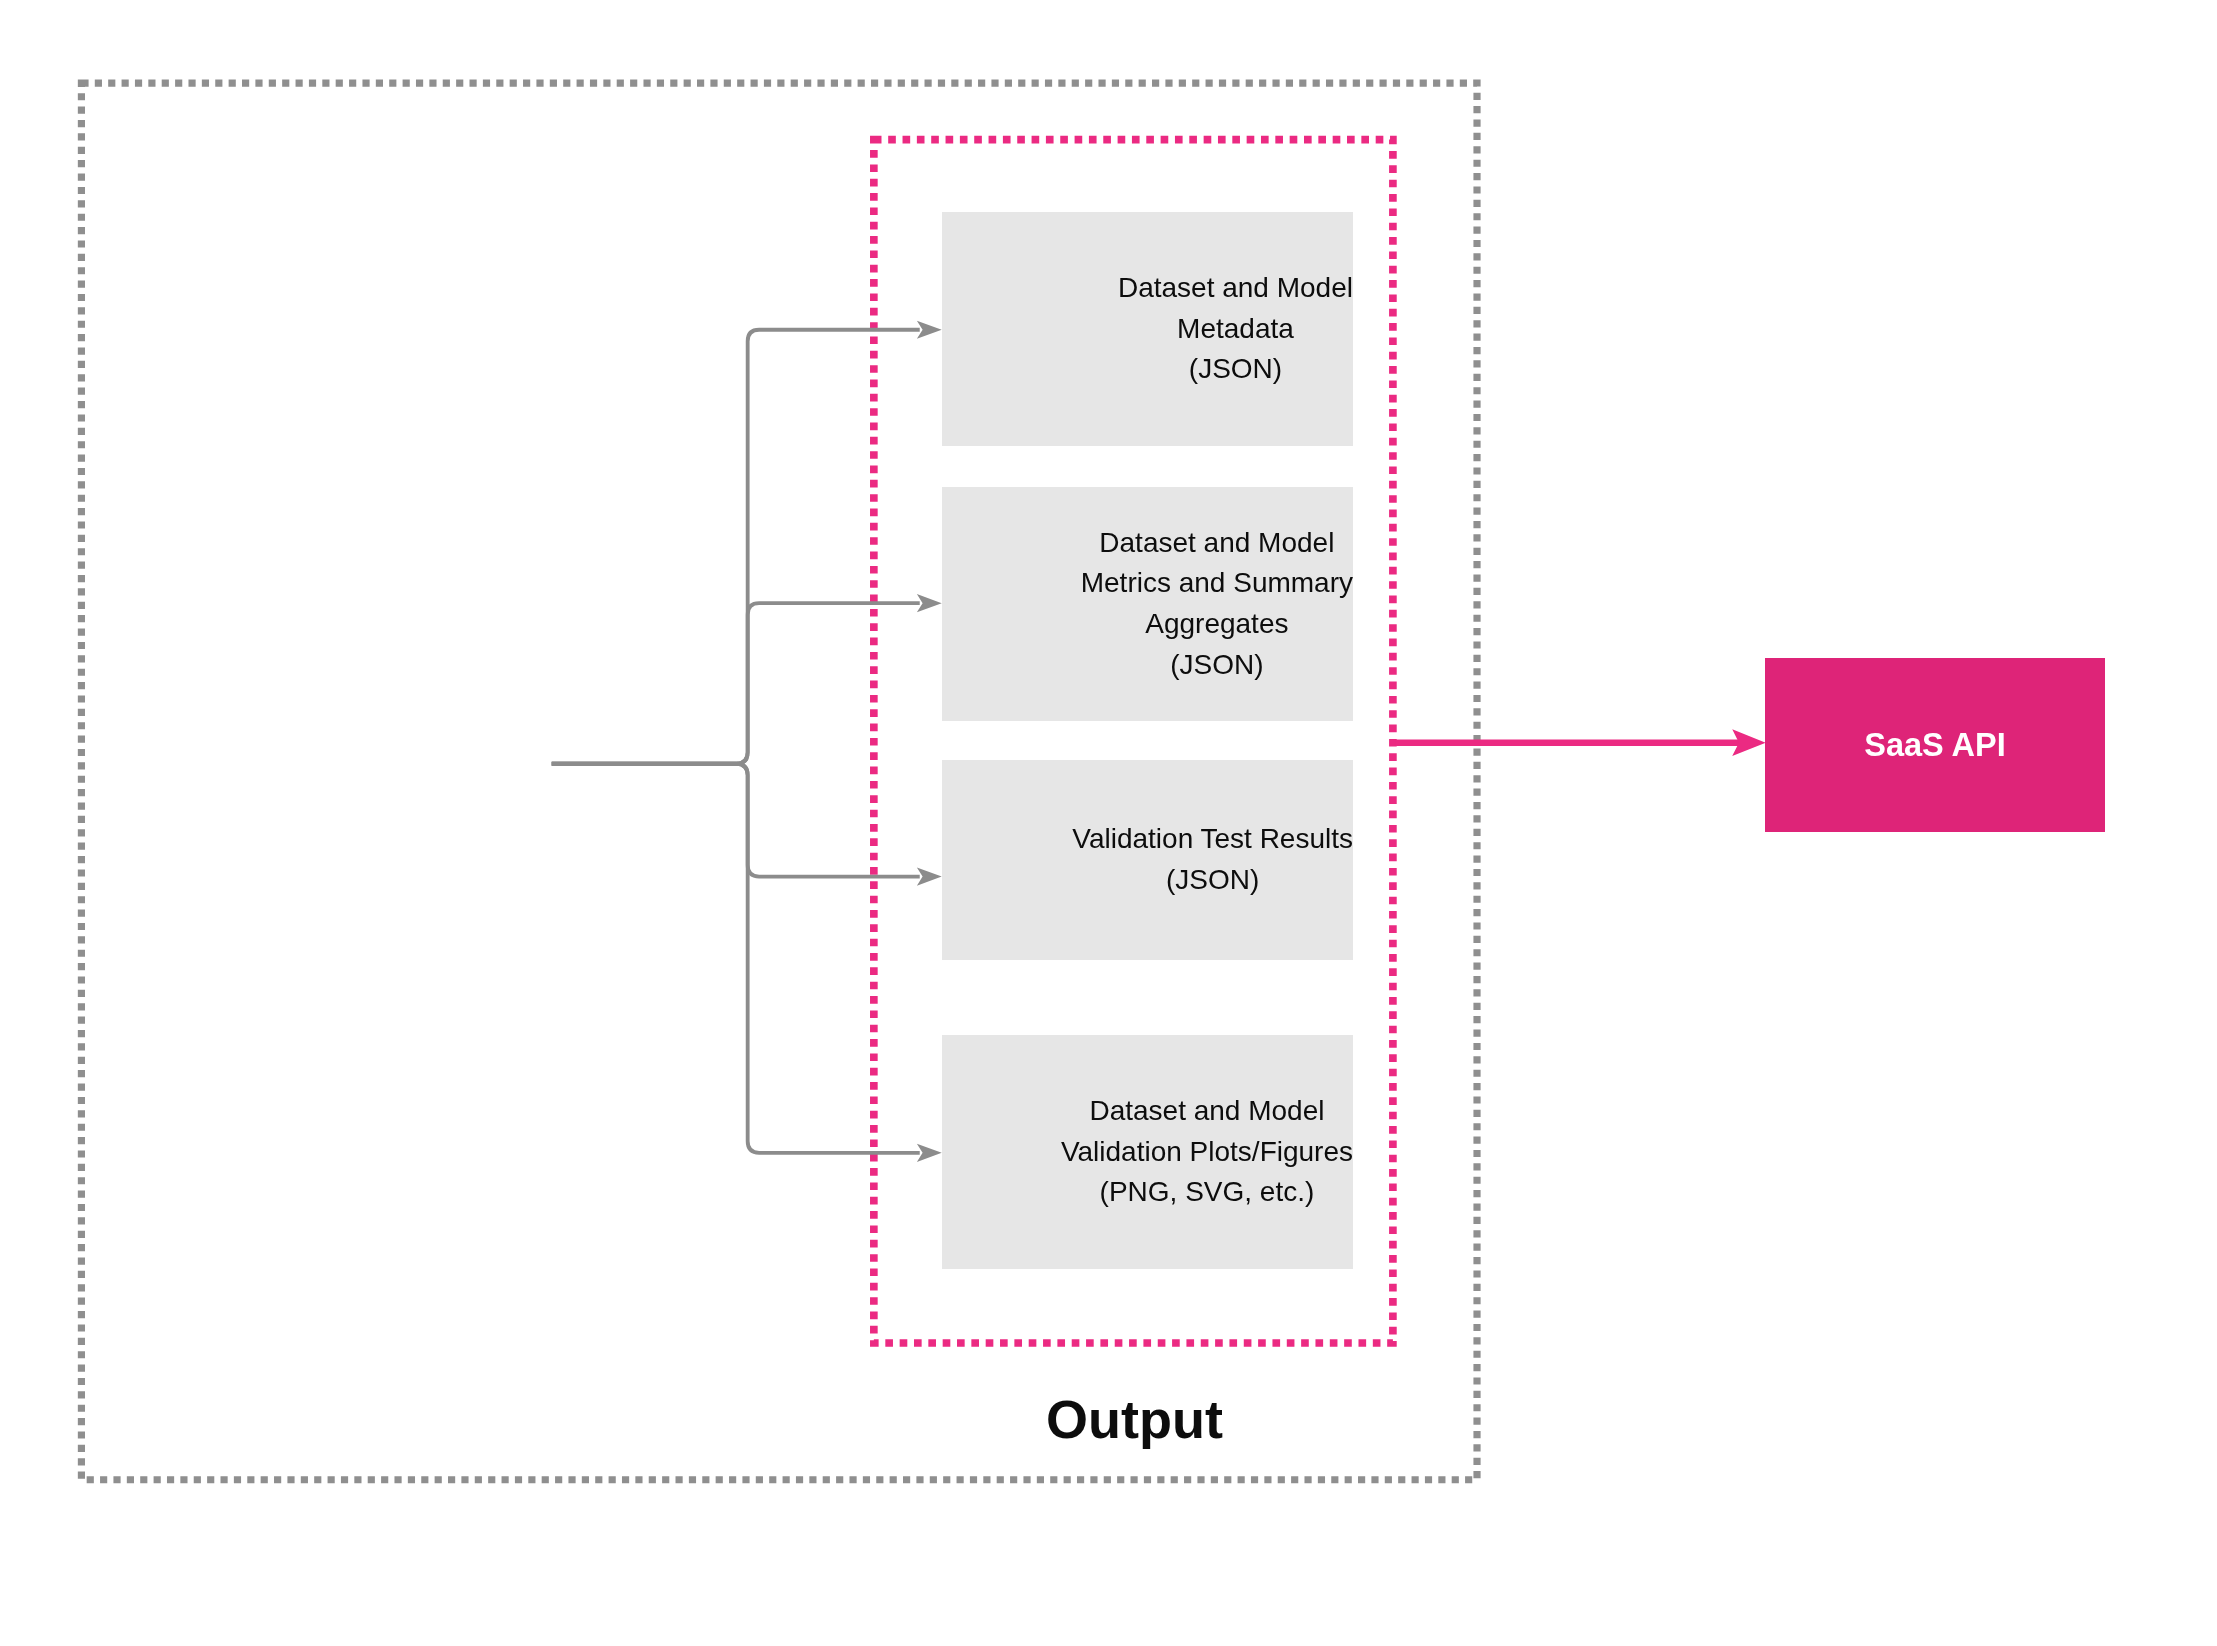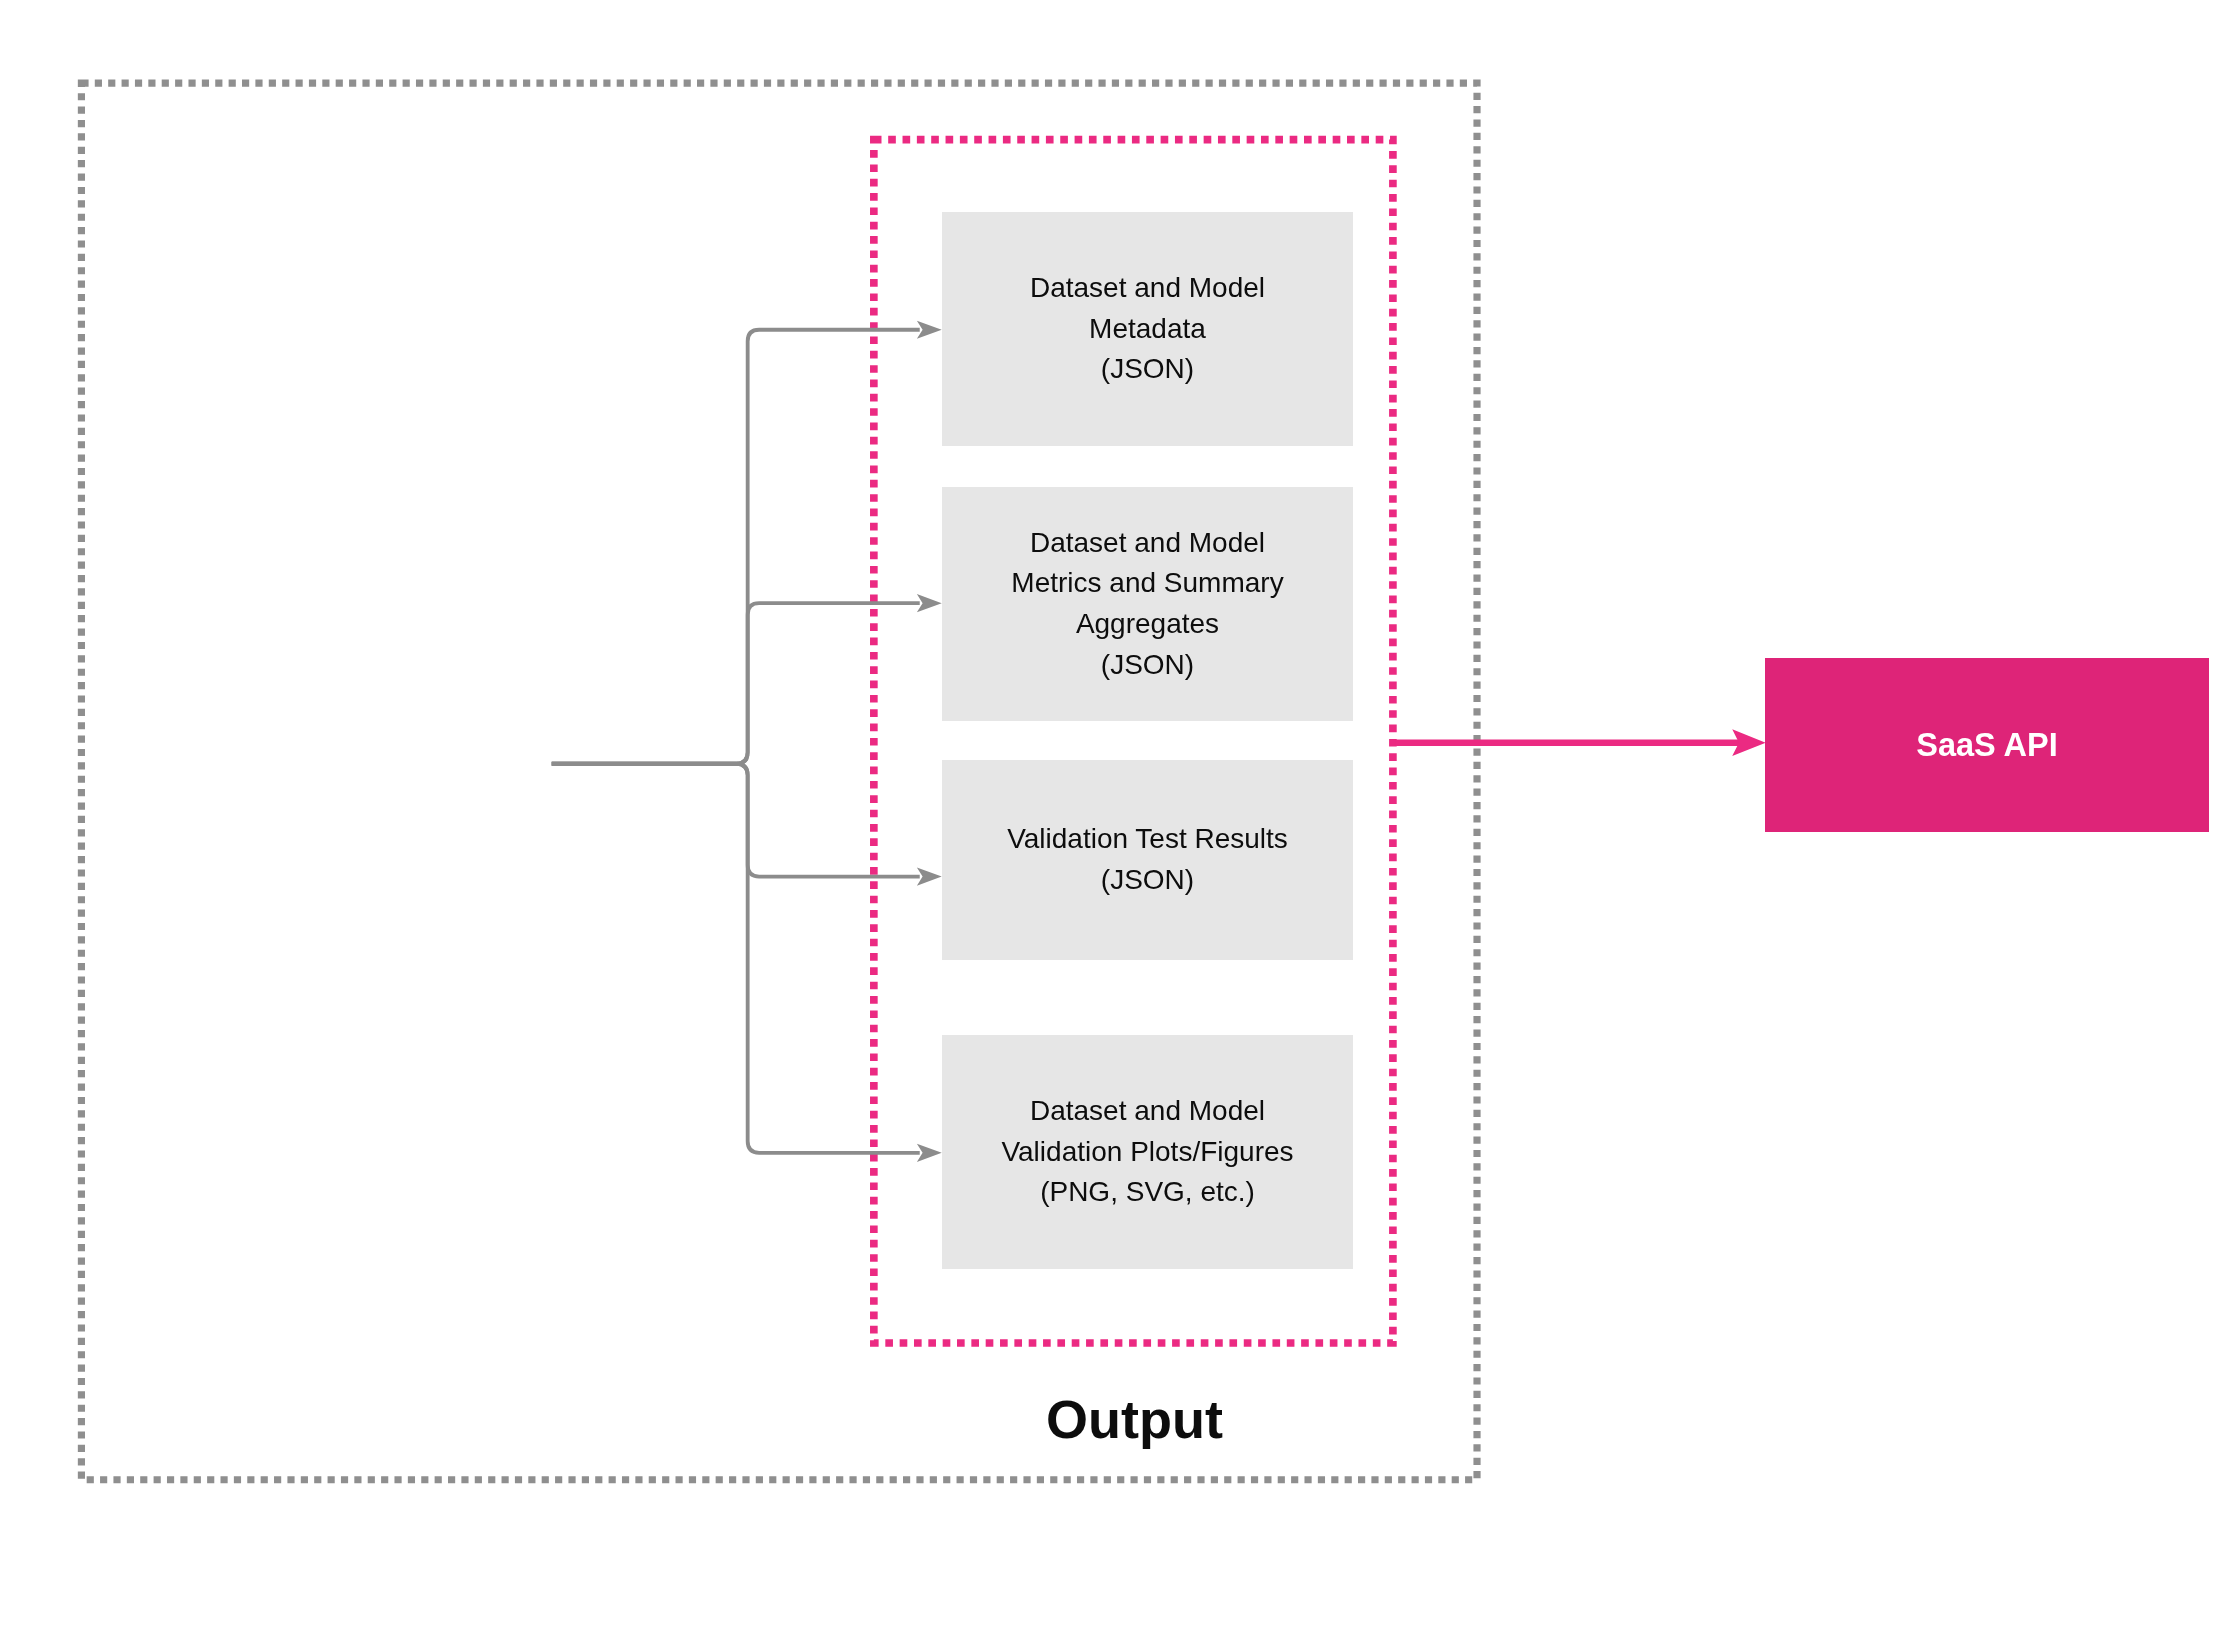--- a/index.html
+++ b/index.html
@@ -36,23 +36,24 @@
     color: #ffffff;
     font-weight: bold;
     font-size: 32.5px;
     line-height: 1.5;
   }
   .node.graybox {
     background: #E6E6E6;
     color: #0d0d0d;
     font-size: 28px;
     line-height: 1.45;
+    justify-content: flex-end;
   }
   .dev-framework   { left: 180px;  top: 677px;  width: 372px; height: 174px; }
-  .saas-api        { left: 1765px; top: 658px;  width: 444px; height: 174px; }
+  .saas-api        { left: 1765px; top: 658px;  width: 340px; height: 174px; }
   .out-box-1       { left: 942px;  top: 212px;  width: 411px; height: 234px; }
   .out-box-2       { left: 942px;  top: 487px;  width: 411px; height: 234px; }
   .out-box-3       { left: 942px;  top: 760px;  width: 411px; height: 200px; }
   .out-box-4       { left: 942px;  top: 1035px; width: 411px; height: 234px; }
   .output-label {
     position: absolute;
     left: 874px;
     top: 1378px;
     width: 521px;
     height: 82px;

